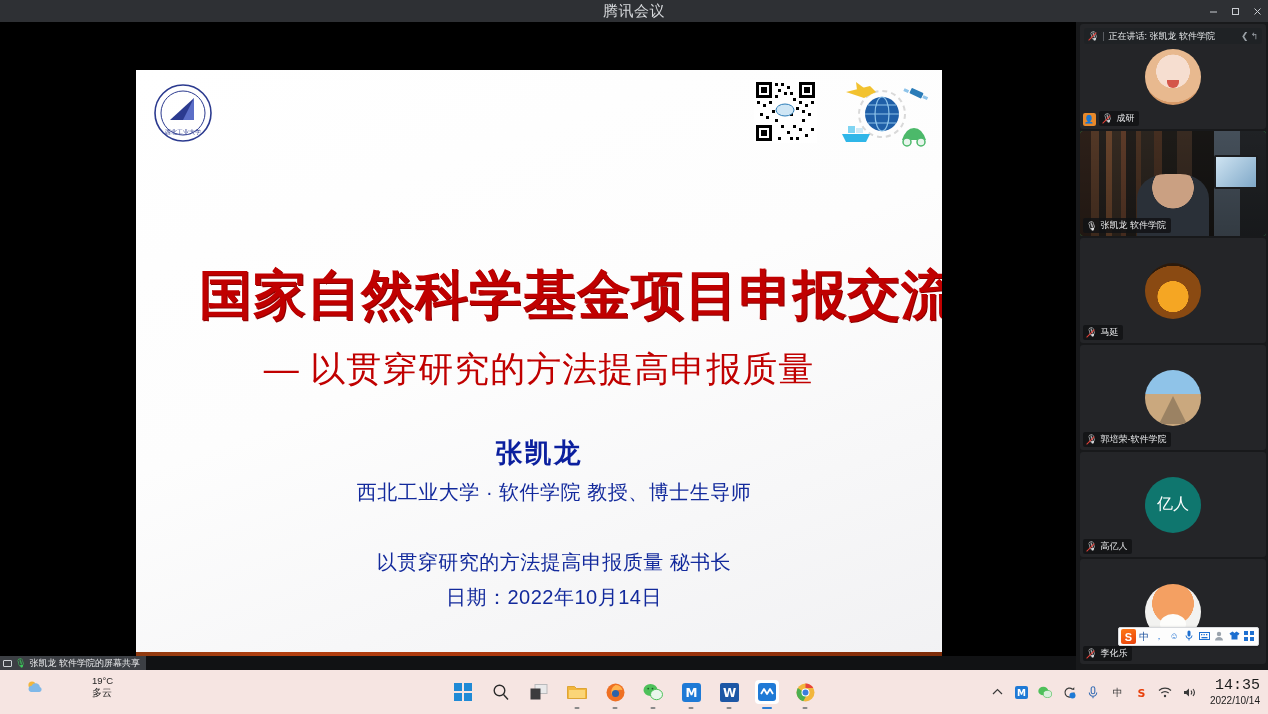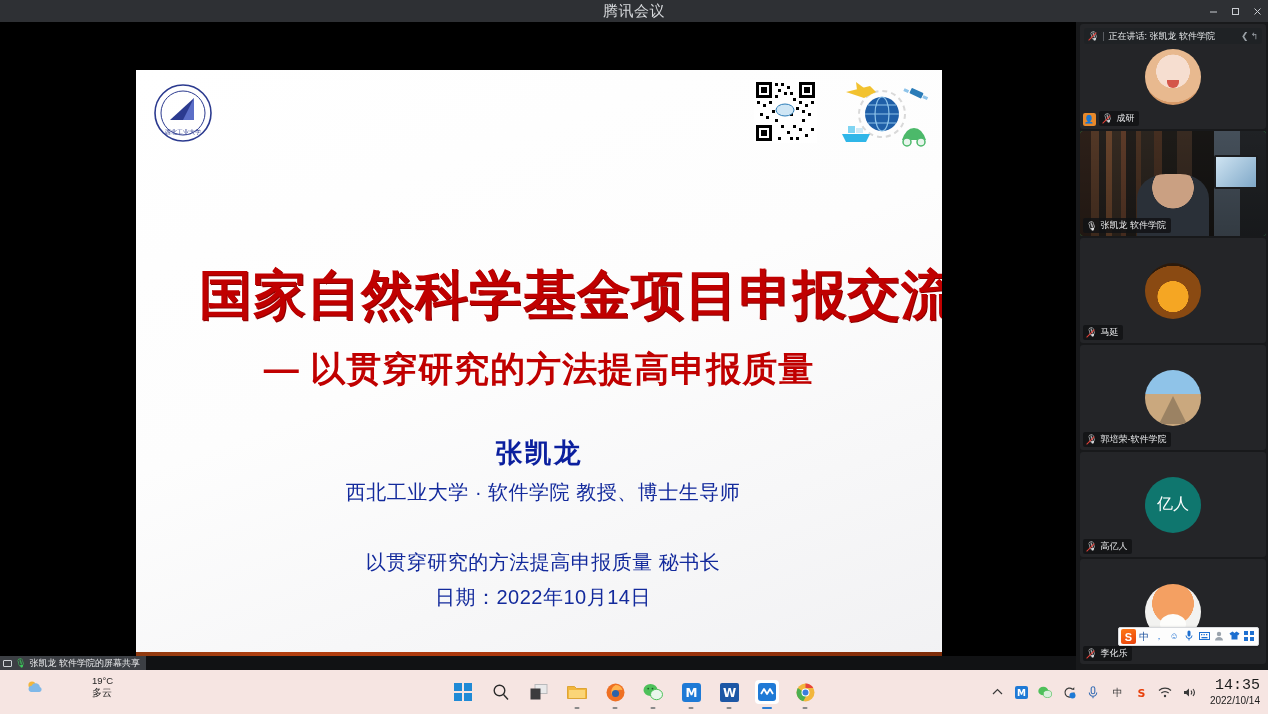--- a/index.html
+++ b/index.html
@@ -55,28 +55,28 @@
     position: absolute; top: 148px; left: 0; width: 806px; text-align: center;
     color: #a8a8a8; font-size: 26px; letter-spacing: 2px;
   }
   .main-title {
     position: absolute; top: 190px; left: 0; width: 882px; text-align: center;
     color: #c00000; font-size: 53px; font-weight: bold; letter-spacing: 1px;
     text-shadow: 1px 1px 0 #8c0000;
   }
   .sub-title {
     position: absolute; top: 276px; left: 0; width: 806px; text-align: center;
-    color: #c00000; font-size: 35px; font-weight: bold; letter-spacing: 1px;
+    color: #c00000; font-size: 35px; font-weight: normal; letter-spacing: 1px;
   }
   .speaker-name {
     position: absolute; top: 365px; left: 0; width: 806px; text-align: center;
     color: #0b1f9e; font-size: 27px; font-weight: bold; letter-spacing: 2px;
   }
   .affil {
-    position: absolute; left: 4px; width: 806px; text-align: center;
+    position: absolute; left: 15px; width: 806px; text-align: center;
     color: #132a9c; font-size: 20px; letter-spacing: .5px;
   }
   .affil.a0 { top: 409px; }
   .affil.a1 { top: 444px; }
   .affil.a2 { top: 479px; }
   .affil.a3 { top: 514px; }
 
   .slide-footer {
     position: absolute; left: 0; bottom: 0; width: 806px; height: 25px;
     background: linear-gradient(90deg,#8f3a10 0%,#b23f10 18%,#a8350c 52%,#7d2c09 100%);

